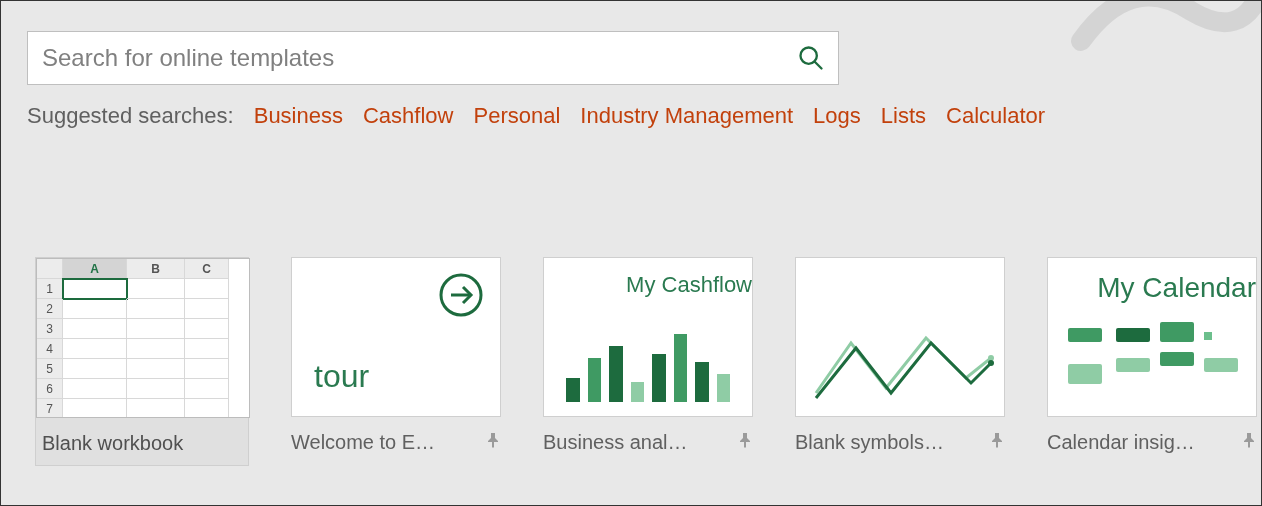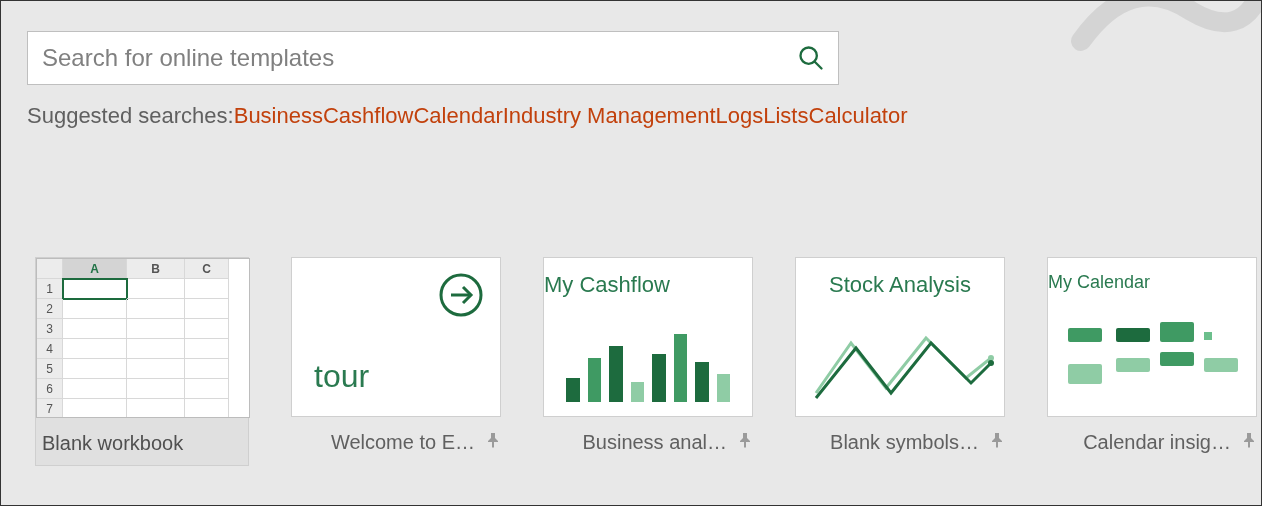--- a/index.html
+++ b/index.html
@@ -49,20 +49,21 @@
     display: flex;
     align-items: center;
     justify-content: center;
     cursor: pointer;
   }
   .suggested {
     position: absolute;
     left: 26px;
     top: 102px;
     display: flex;
+    gap: 20px;
     font-size: 22px;
     color: #606060;
   }
   .suggested .label { color: #606060; }
   .suggested .link { cursor: pointer; color: #c2410c; }
   .templates {
     position: absolute;
     left: 34px;
     top: 256px;
     display: flex;
@@ -80,21 +81,20 @@
     background: #fff;
     border: 1px solid #cfcfcf;
     position: relative;
     overflow: hidden;
   }
   .tile-caption {
     margin-top: 14px;
     display: flex;
     align-items: center;
     gap: 10px;
-    text-align: right;
   }
   .tile-caption .cap-text {
     font-size: 20px;
     color: #606060;
     white-space: nowrap;
     overflow: hidden;
     text-overflow: ellipsis;
     flex: 1;
   }
   .pin {
@@ -128,40 +128,40 @@
   .tour-text {
     position:absolute; left:22px; bottom:22px;
     font-size:32px; color:#2a7a50; line-height:1.1;
   }
   .arrow-circle {
     position:absolute; top:14px; right:16px;
   }
 
   
   .cash-title {
-    position:absolute; top:14px; left:0; right:0; text-align:left;
+    position:absolute; top:14px; left:0; right:0; text-align:right;
     color:#2a7a50; font-size:22px;
   }
   .bars {
     position:absolute; bottom:14px; left:22px; right:22px; height:80px;
     display:flex; align-items:flex-end; gap:8px;
   }
   .bars span {
     width:14px; display:inline-block;
   }
 
   
   .stock-title {
     position:absolute; top:14px; left:0; right:0; text-align:center;
     color:#2a7a50; font-size:22px;
   }
   
   .cal-title {
-    position:absolute; top:14px; left:0; right:0; text-align:left;
-    color:#2a7a50; font-size:18px;
+    position:absolute; top:14px; left:0; right:0; text-align:right;
+    color:#2a7a50; font-size:28px;
   }
   .cal-bars {
     position:absolute; left:20px; right:20px; top:70px;
   }
   .cal-bars .bar {
     position:absolute; height:14px; border-radius:2px;
   }
   .cal-bars .dot {
     position:absolute; width:8px; height:8px; background:#6cbf8c;
   }
@@ -194,21 +194,21 @@
       <circle cx="10" cy="10" r="7" stroke="#1d6b3e" stroke-width="2" fill="none"></circle>
       <line x1="15" y1="15" x2="21" y2="21" stroke="#1d6b3e" stroke-width="2" stroke-linecap="round"></line>
     </svg>
   </div>
 </div>
 
 <div class="suggested">
   <span class="label">Suggested searches:</span>
   <span class="link">Business</span>
   <span class="link">Cashflow</span>
-  <span class="link">Calendar</span>
+  <span class="link">Personal</span>
   <span class="link">Industry Management</span>
   <span class="link">Logs</span>
   <span class="link">Lists</span>
   <span class="link">Calculator</span>
 </div>
 
 <div class="templates">
 
   <div class="tile blank-tile">
     <div class="blank-wrap">
@@ -294,21 +294,20 @@
       <span class="pin">
         <svg width="16" height="16" viewBox="0 0 16 16">
             <path d="M6 1h4v5l3 3v1H9v5l-1 1-1-1V10H3V9l3-3V1z" fill="#9a9a9a"></path>
           </svg>
       </span>
     </div>
   </div>
 
   <div class="tile">
     <div class="thumb">
-      <div class="stock-title">Stock Analysis</div>
       <svg viewBox="0 0 210 100" width="210" height="100" style="position:absolute;bottom:8px;left:0">
         <polyline points="20,85 55,35 90,80 130,30 170,70 195,50" stroke="#8fcca5" stroke-width="3" fill="none"></polyline>
         <polyline points="20,90 60,40 95,85 135,35 175,75 195,55" stroke="#1d6b3e" stroke-width="3" fill="none"></polyline>
         <circle cx="195" cy="50" r="3" fill="#8fcca5"></circle>
         <circle cx="195" cy="55" r="3" fill="#1d6b3e"></circle>
       </svg>
     </div>
     <div class="tile-caption">
       <span class="cap-text">Blank symbols…</span>
       <span class="pin">

